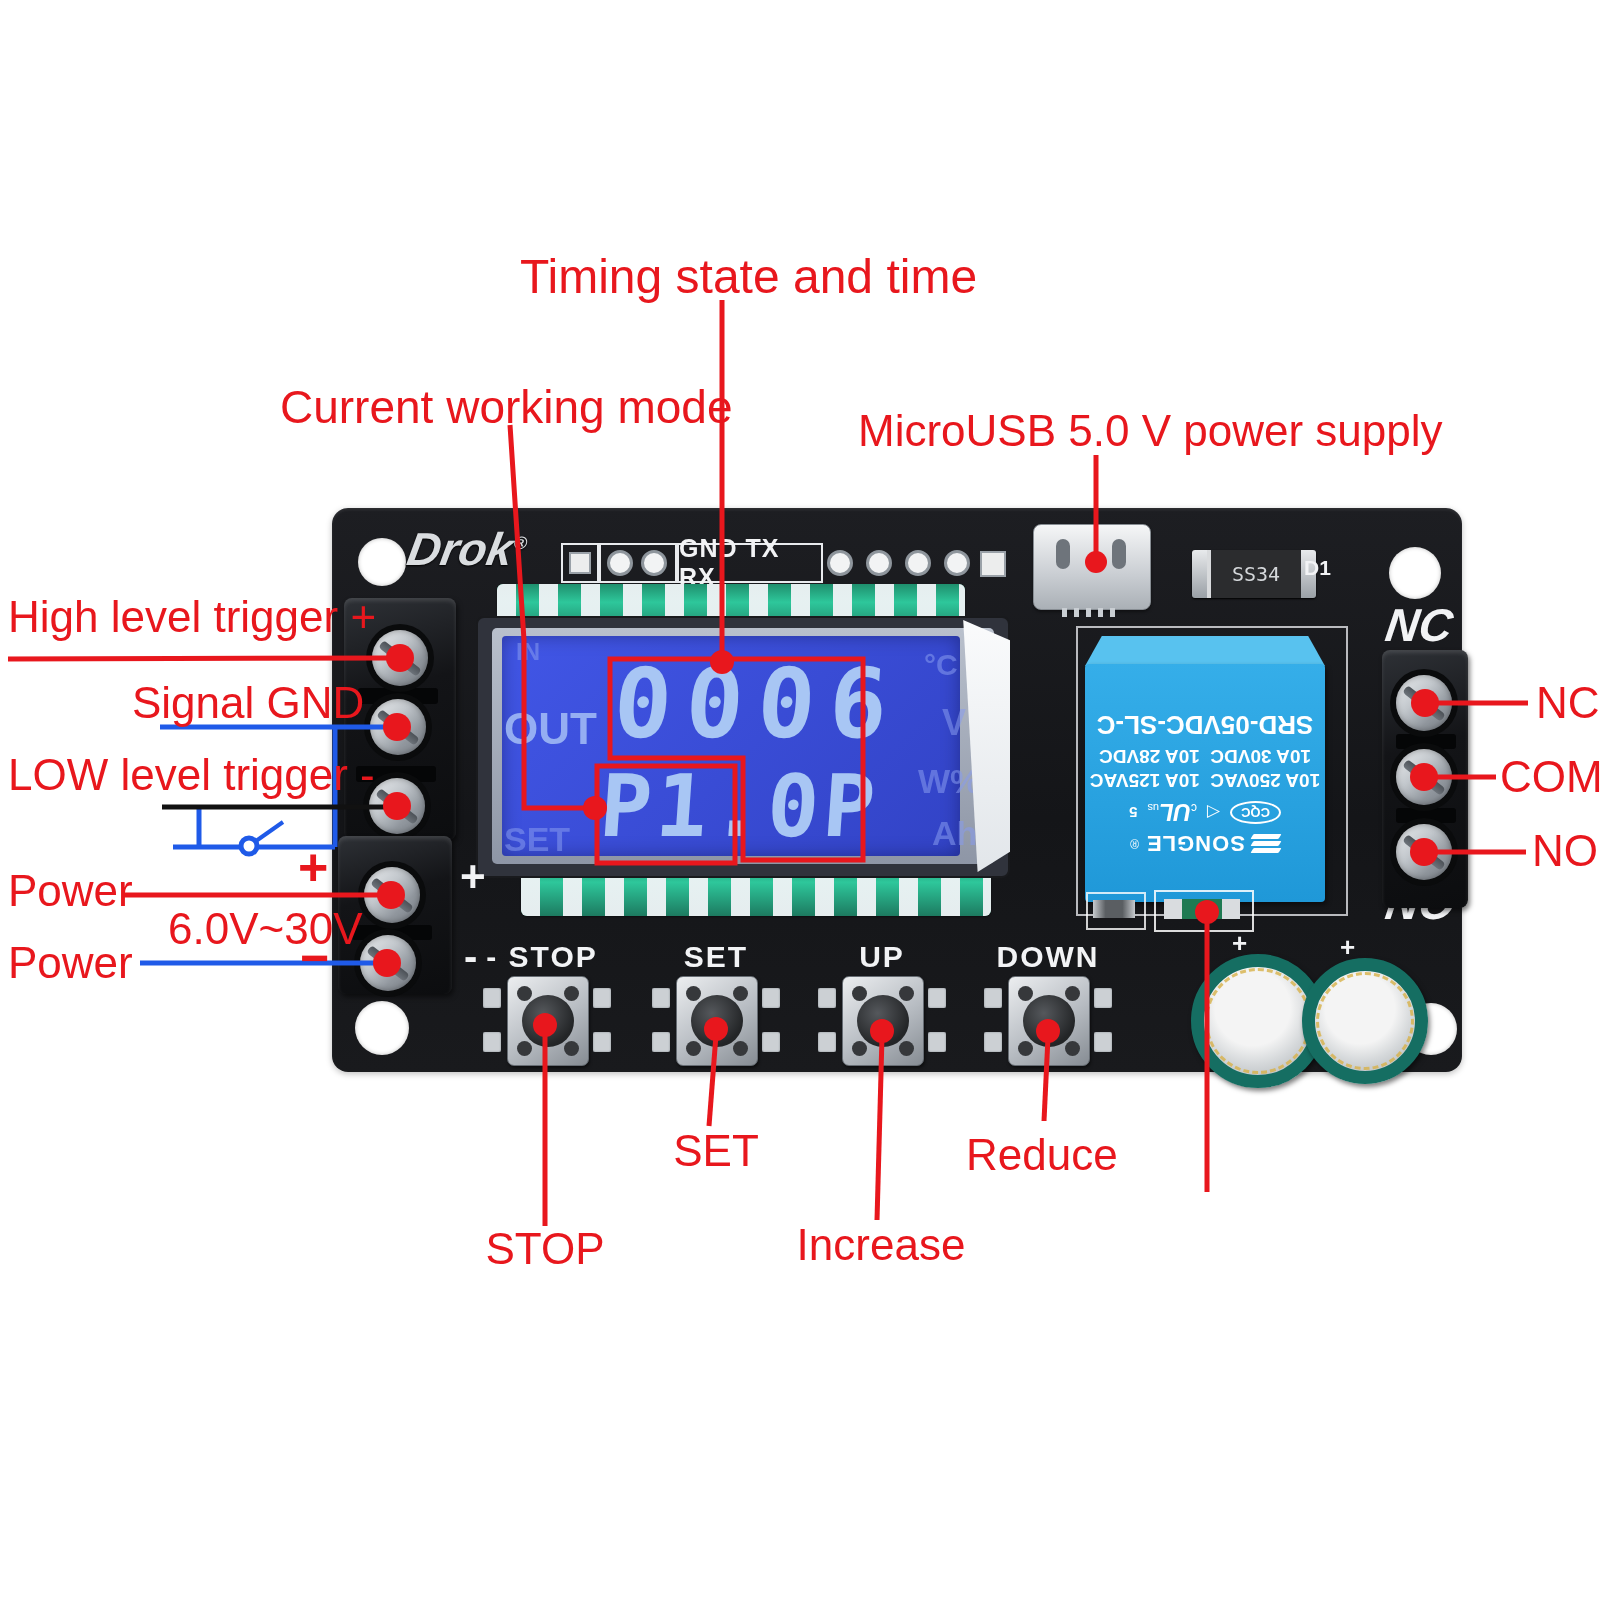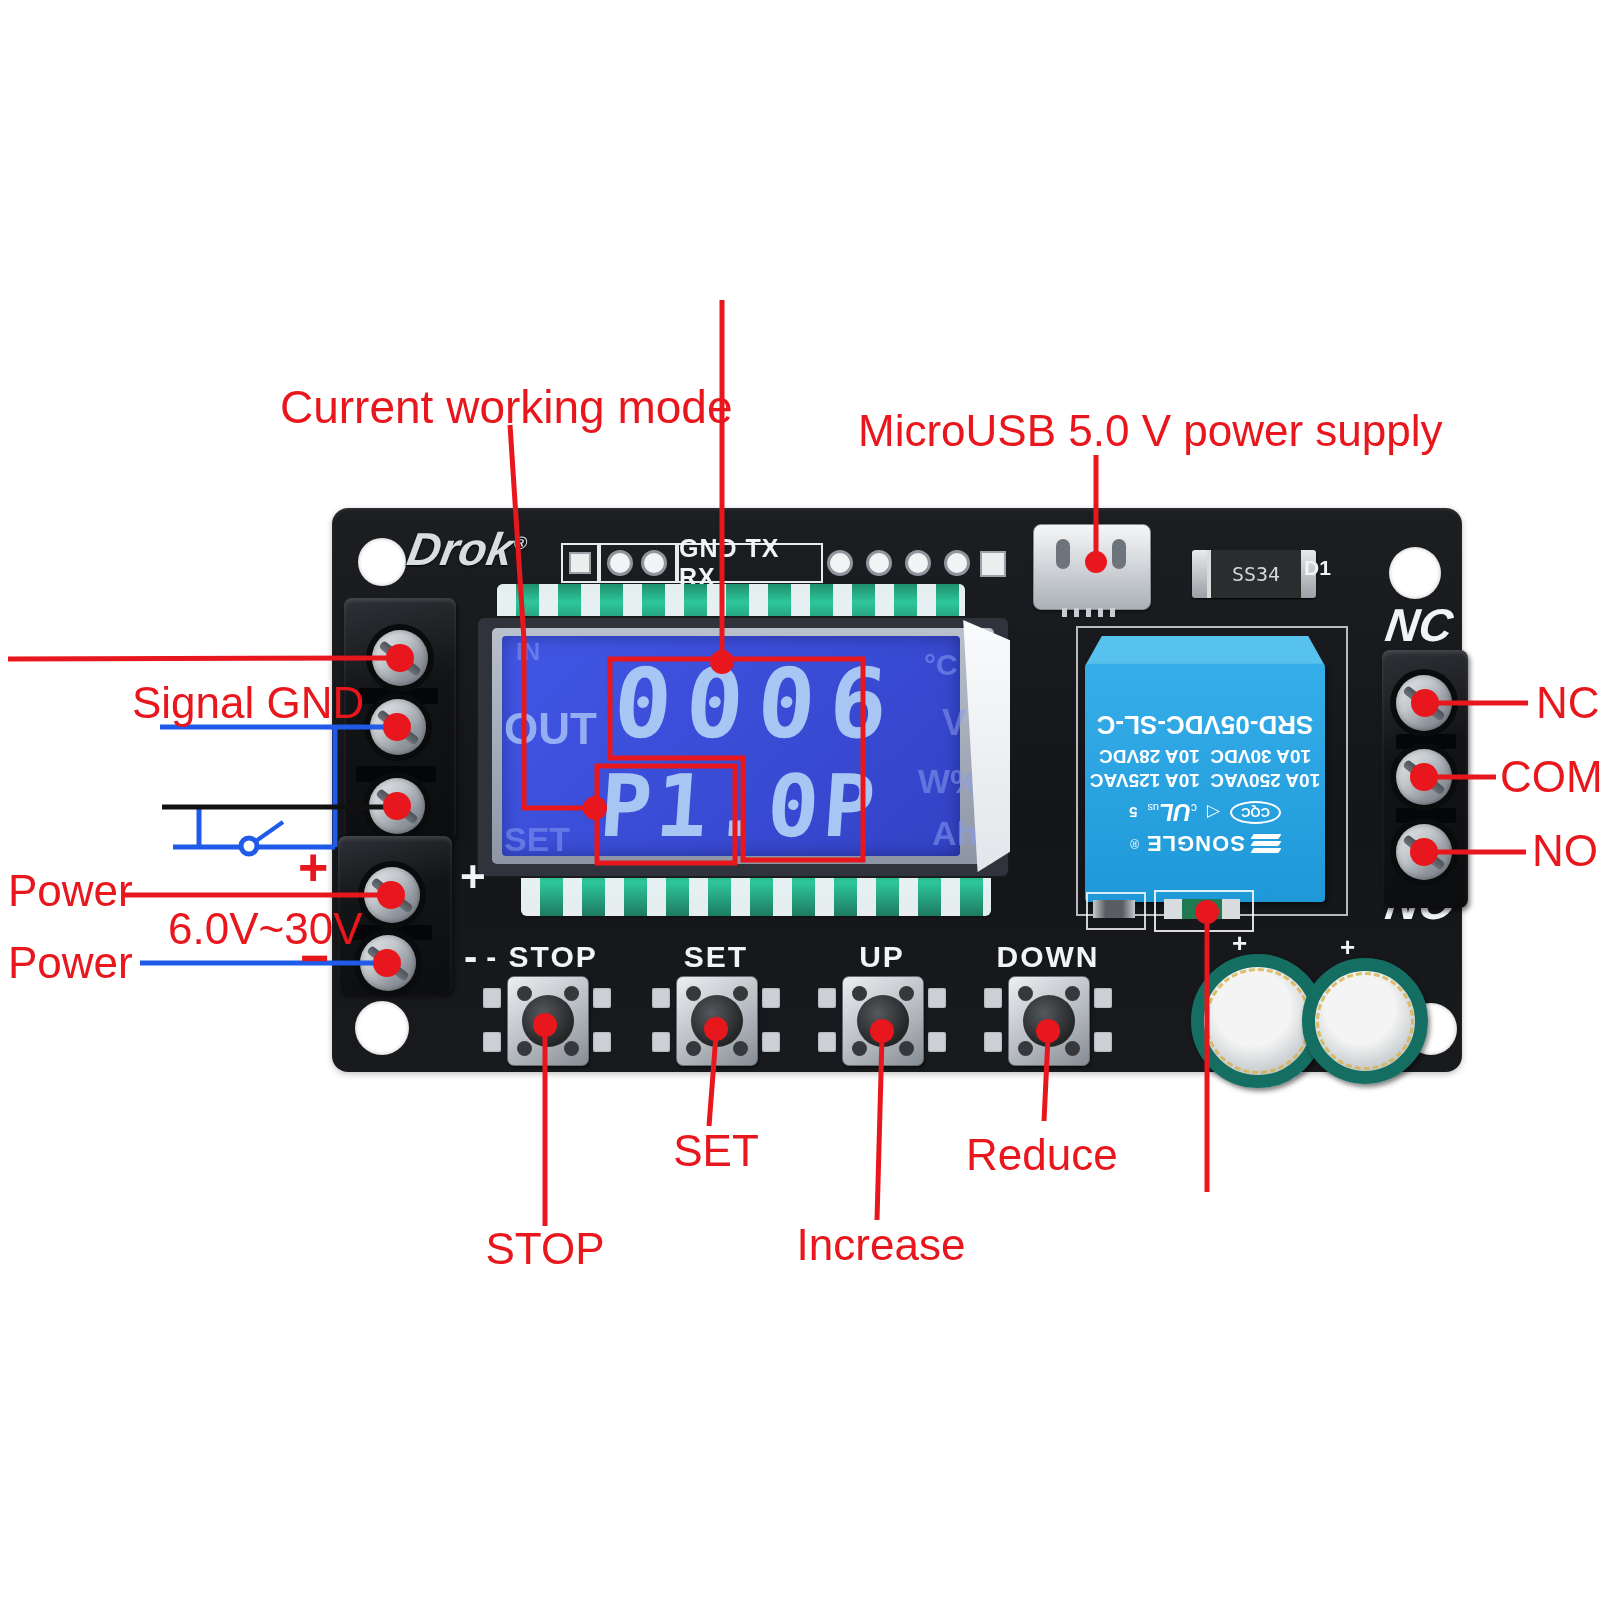--- a/index.html
+++ b/index.html
@@ -311,24 +311,27 @@
         <circle cx="1424" cy="777" r="14"></circle>
         <circle cx="1424" cy="852" r="14"></circle>
       <circle cx="545" cy="1025" r="12"></circle>
         <circle cx="716" cy="1029" r="12"></circle>
         <circle cx="882" cy="1031" r="12"></circle>
       <circle cx="1048" cy="1031" r="12"></circle>
         <circle cx="1207" cy="912" r="12"></circle>
     </g>
   </svg>
 
+  <div class="lbl ctr z41" style="left:520px;top:252px;width:420px;font-size:48px;">Timing state and time</div>
   <div class="lbl ctr z41" style="left:280px;top:383px;width:420px;font-size:46px;">Current working mode</div>
   <div class="lbl ctr z41" style="left:858px;top:408px;width:540px;font-size:44px;">MicroUSB 5.0 V power supply</div>
 
+  <div class="lbl z41" style="left:8px;top:594px;font-size:44px;">High level trigger +</div>
   <div class="lbl z41" style="left:132px;top:680px;font-size:44px;">Signal GND</div>
+  <div class="lbl z41" style="left:8px;top:752px;font-size:44px;">LOW level trigger -</div>
   <div class="lbl z41" style="left:8px;top:868px;font-size:44px;">Power</div>
   <div class="lbl z41" style="left:298px;top:840px;font-size:52px;font-weight:600;">+</div>
   <div class="lbl z41" style="left:168px;top:906px;font-size:44px;">6.0V~30V</div>
   <div class="lbl z41" style="left:8px;top:940px;font-size:44px;">Power</div>
   <div class="lbl z41" style="left:300px;top:932px;font-size:50px;font-weight:600;">−</div>
 
   <div class="lbl z41" style="left:1536px;top:680px;font-size:44px;">NC</div>
   <div class="lbl z41" style="left:1500px;top:754px;font-size:44px;">COM</div>
   <div class="lbl z41" style="left:1532px;top:828px;font-size:44px;">NO</div>
 

